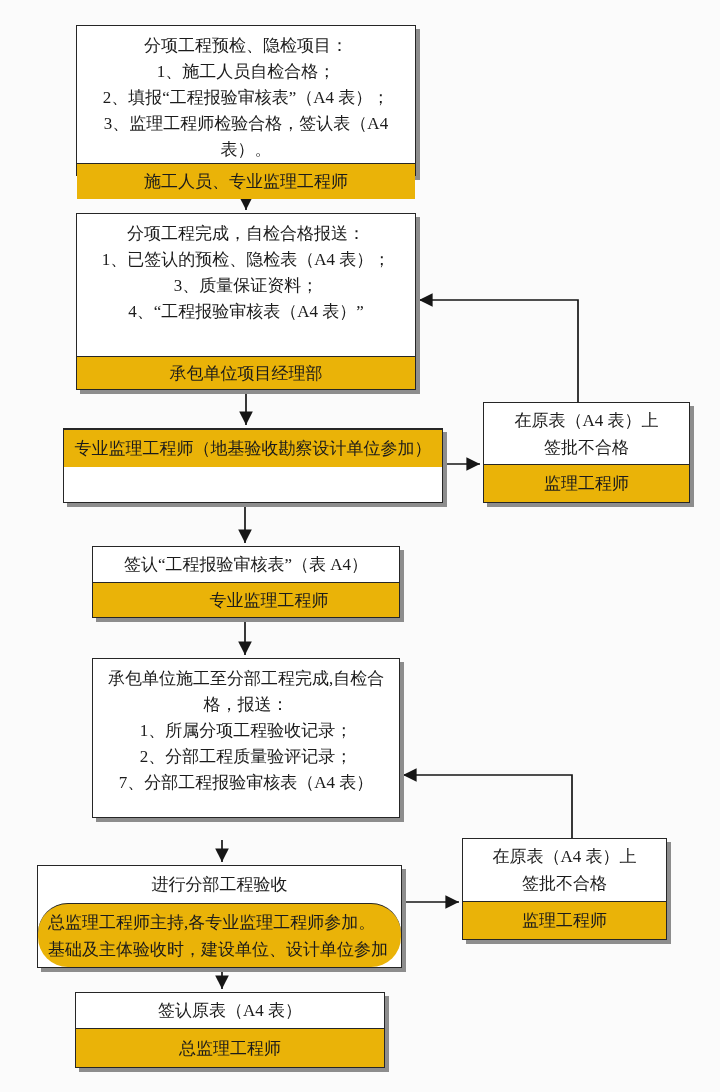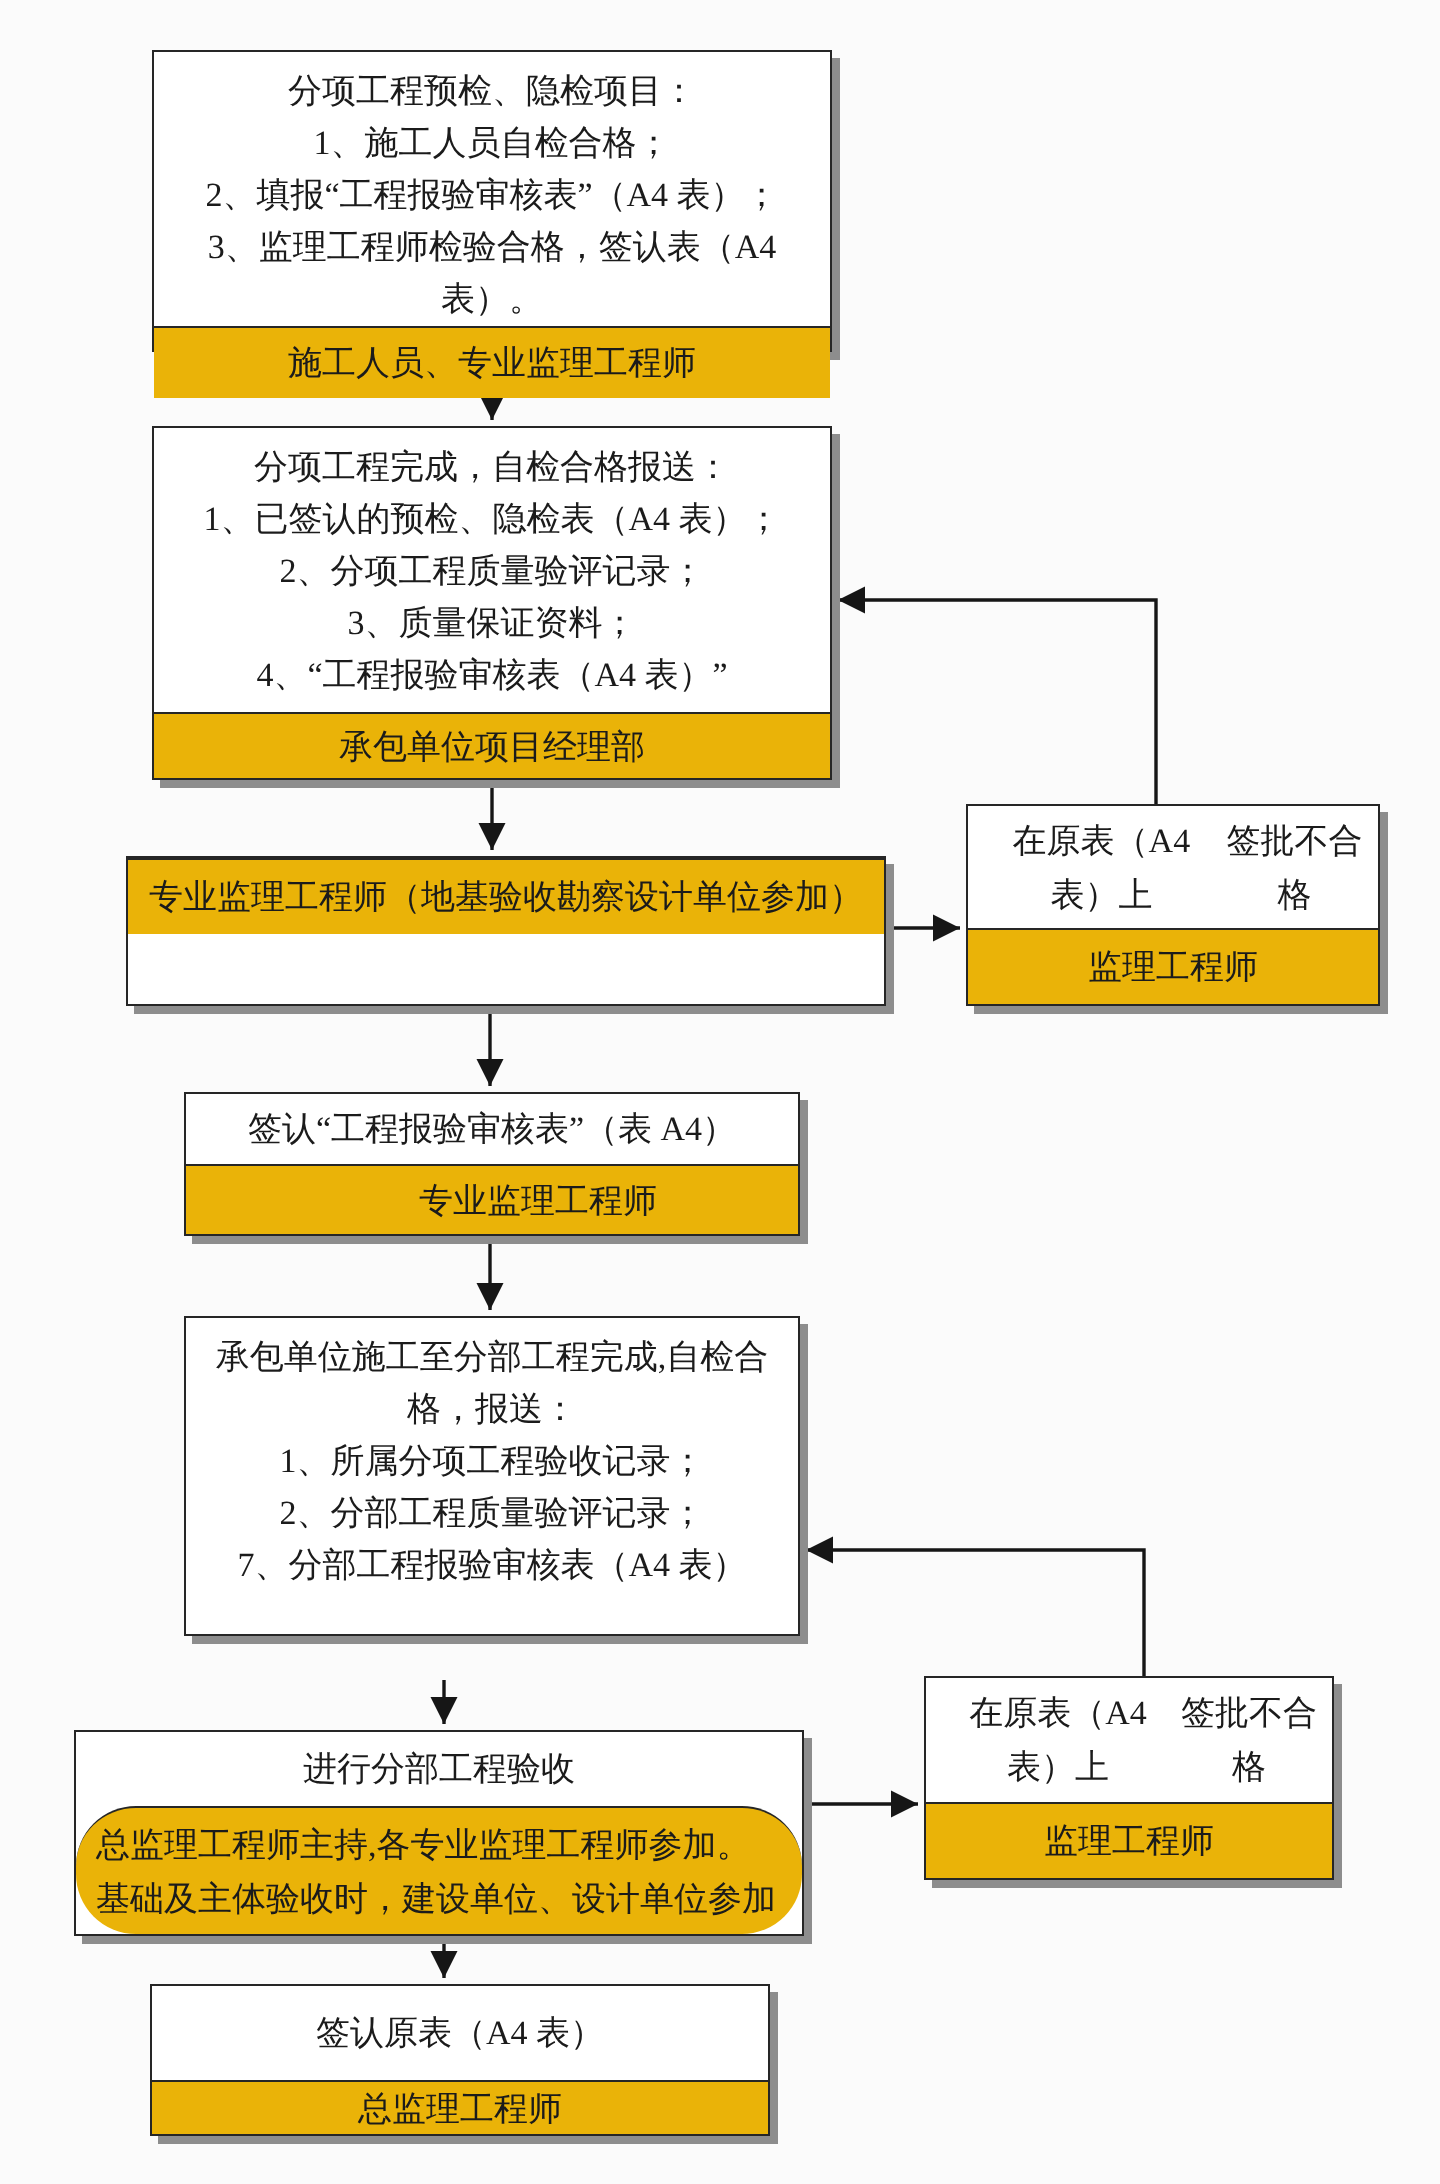--- a/index.html
+++ b/index.html
@@ -23,21 +23,21 @@
     border:1.7px solid #262626;
     background:#ffffff;
     box-shadow:4px 4px 0 #8d8d8d;
     display:flex;
     flex-direction:column;
     font-size:17px;
   }
   .body { flex:1; padding:7px 11px 0 11px; }
   .ln { line-height:26px; text-align:center; }
   .body.center {
-    display:flex; flex-direction:row;
+    display:flex; flex-direction:column;
     align-items:center; justify-content:center;
     padding:0 6px; text-align:center;
   }
   .body.center .ln { line-height:27px; }
   .footer {
     border-top:1.7px solid #262626;
     background:#eab308;
     display:flex; align-items:center; justify-content:center;
     text-align:center;
     box-sizing:border-box;
@@ -58,21 +58,21 @@
   .b5 .footer { height:37px; }
   .b6 { left:37px;  top:865px; width:365px; height:103px; }
   .b6 .footer {
     height:64px;
     justify-content:flex-start; text-align:left;
     padding:0 10px; line-height:27px;border-radius:30px;
   }
   .r2 { left:462px; top:838px; width:205px; height:102px; }
   .r2 .footer { height:38px; }
   .b7 { left:75px;  top:992px; width:310px; height:76px; }
-  .b7 .footer { height:27px; }
+  .b7 .footer { height:39px; }
 </style>
 </head>
 <body>
 
 <div class="stage">
 
   <svg class="wires" viewBox="0 0 720 1092" xmlns="http://www.w3.org/2000/svg">
     <defs>
       <marker id="arr" viewBox="0 0 10 10" refX="10" refY="5" markerWidth="8" markerHeight="8" orient="auto-start-reverse">
         <path d="M0,0 L10,5 L0,10 Z" fill="#161616"></path>
@@ -97,21 +97,20 @@
       <div class="ln">2、填报“工程报验审核表”（A4 表）；</div>
       <div class="ln">3、监理工程师检验合格，签认表（A4 表）。</div>
     </div>
     <div class="footer">施工人员、专业监理工程师</div>
   </div>
 
   <div class="box b2">
     <div class="body">
       <div class="ln">分项工程完成，自检合格报送：</div>
       <div class="ln">1、已签认的预检、隐检表（A4 表）；</div>
-      <div class="ln">2、分项工程质量验评记录；</div>
       <div class="ln">3、质量保证资料；</div>
       <div class="ln">4、“工程报验审核表（A4 表）”</div>
     </div>
     <div class="footer">承包单位项目经理部</div>
   </div>
 
   <div class="box b3">
     <div class="footer">专业监理工程师（地基验收勘察设计单位参加）</div>
   </div>
 

